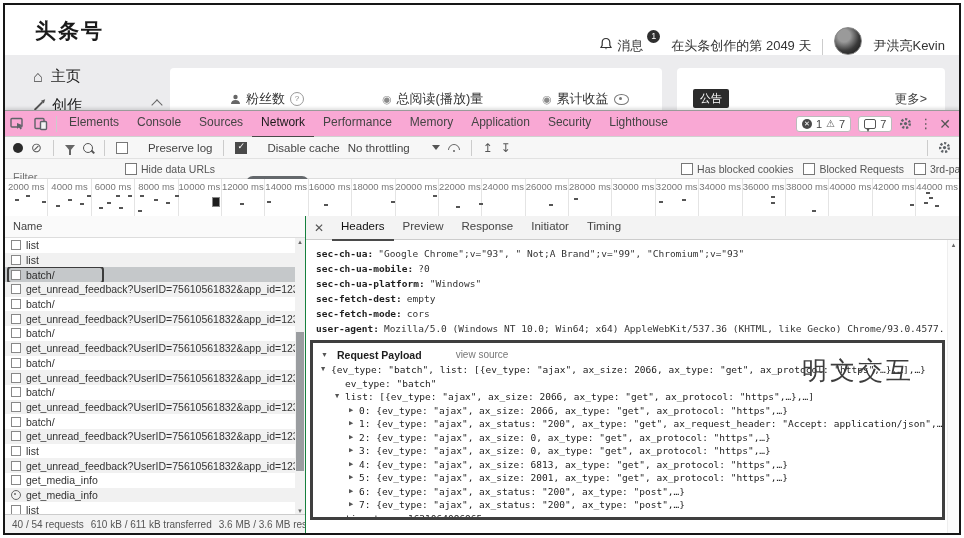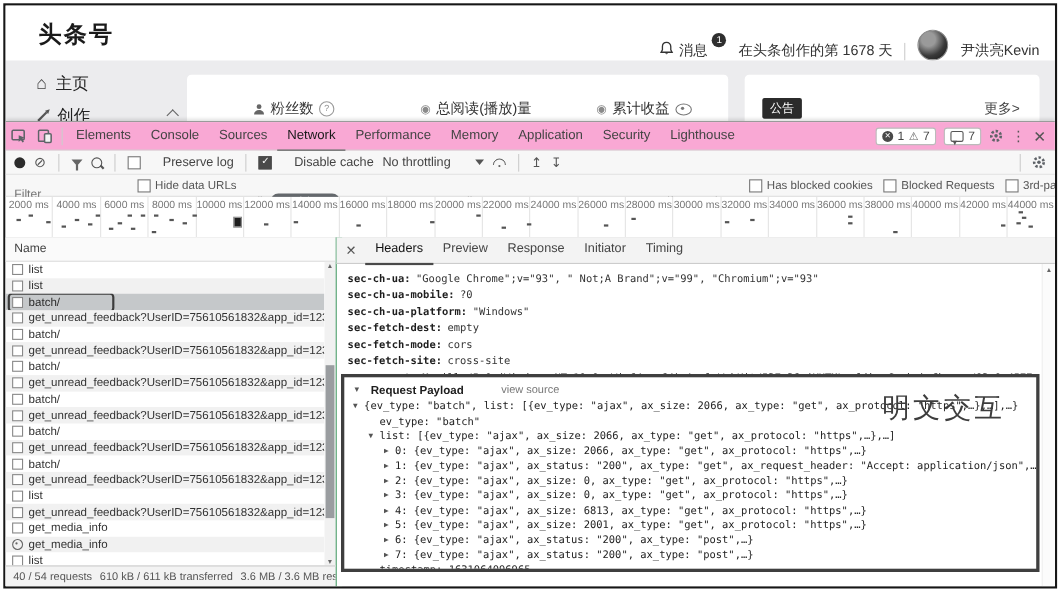--- a/index.html
+++ b/index.html
@@ -131,21 +131,21 @@
     <div class="logo">头条号</div>
     <div class="hdr-right">
       <div class="msg-wrap">
         <svg width="14" height="14" viewBox="0 0 14 14">
             <path d="M7 1.5c-2.3 0-3.8 1.7-3.8 4v2.8L2 10.5h10l-1.2-2.2V5.5c0-2.3-1.5-4-3.8-4z" fill="none" stroke="#333" stroke-width="1.2"></path>
             <path d="M5.8 11.5a1.3 1.3 0 002.4 0z" fill="#333"></path>
           </svg>
         <span>消息</span>
         <span class="badge-dot">1</span>
       </div>
-      <span>在头条创作的第 1678 天</span>
+      <span>在头条创作的第 2049 天</span>
       <span class="hdr-div"></span>
       <span class="avatar"></span>
       <span>尹洪亮Kevin</span>
     </div>
   </div>
 
   <div class="band">
     <div class="nav-item nav-home">
       <span class="home-glyph">⌂</span>
       <span>主页</span>
@@ -511,23 +511,20 @@
             </div>
 
             <div class="hdr-line">
               <span class="hdr-key">sec-fetch-dest:</span><span class="hdr-val">empty</span>
             </div>
 
             <div class="hdr-line">
               <span class="hdr-key">sec-fetch-mode:</span><span class="hdr-val">cors</span>
             </div>
 
-            <div class="hdr-line">
-              <span class="hdr-key">sec-fetch-site:</span><span class="hdr-val">cross-site</span>
-            </div>
 
             <div class="hdr-line">
               <span class="hdr-key">user-agent:</span><span class="hdr-val">Mozilla/5.0 (Windows NT 10.0; Win64; x64) AppleWebKit/537.36 (KHTML, like Gecko) Chrome/93.0.4577.63 Safari/537.36</span>
             </div>
           </div>
 
         <div class="payload-box">
           <div class="pl-title-row">
             <span class="pl-arrow">▼</span>
             <span class="pl-title">Request Payload</span>

